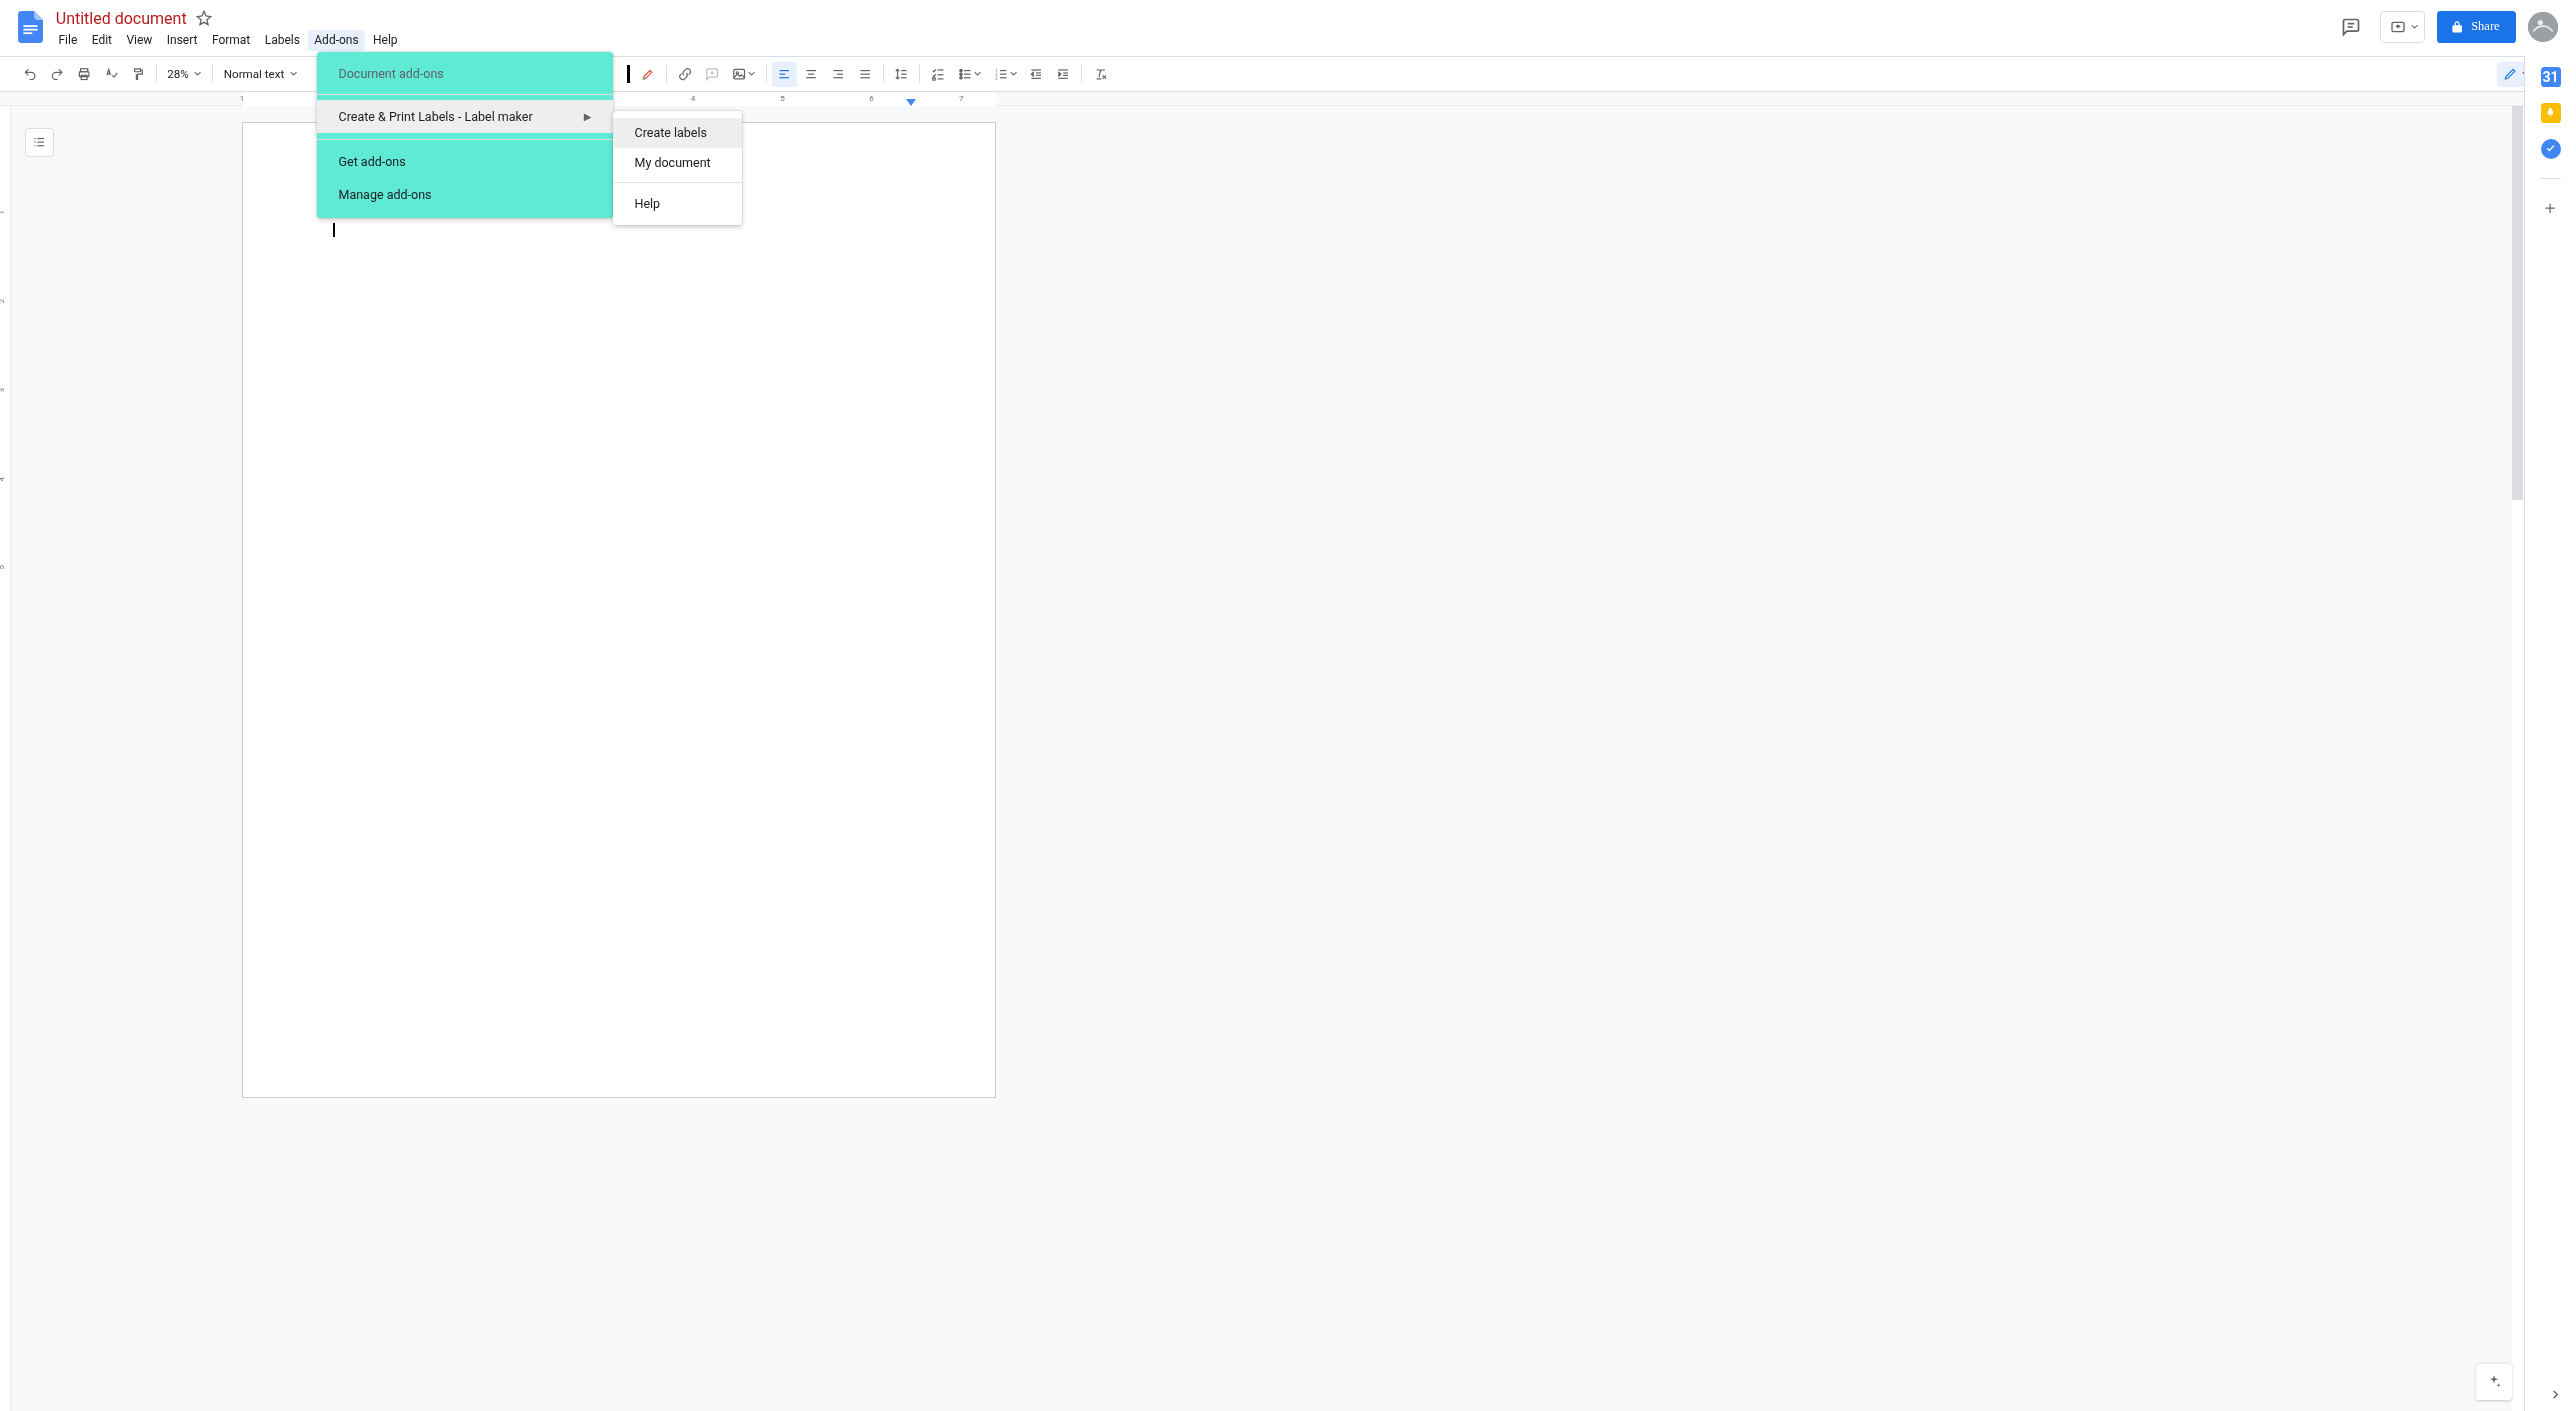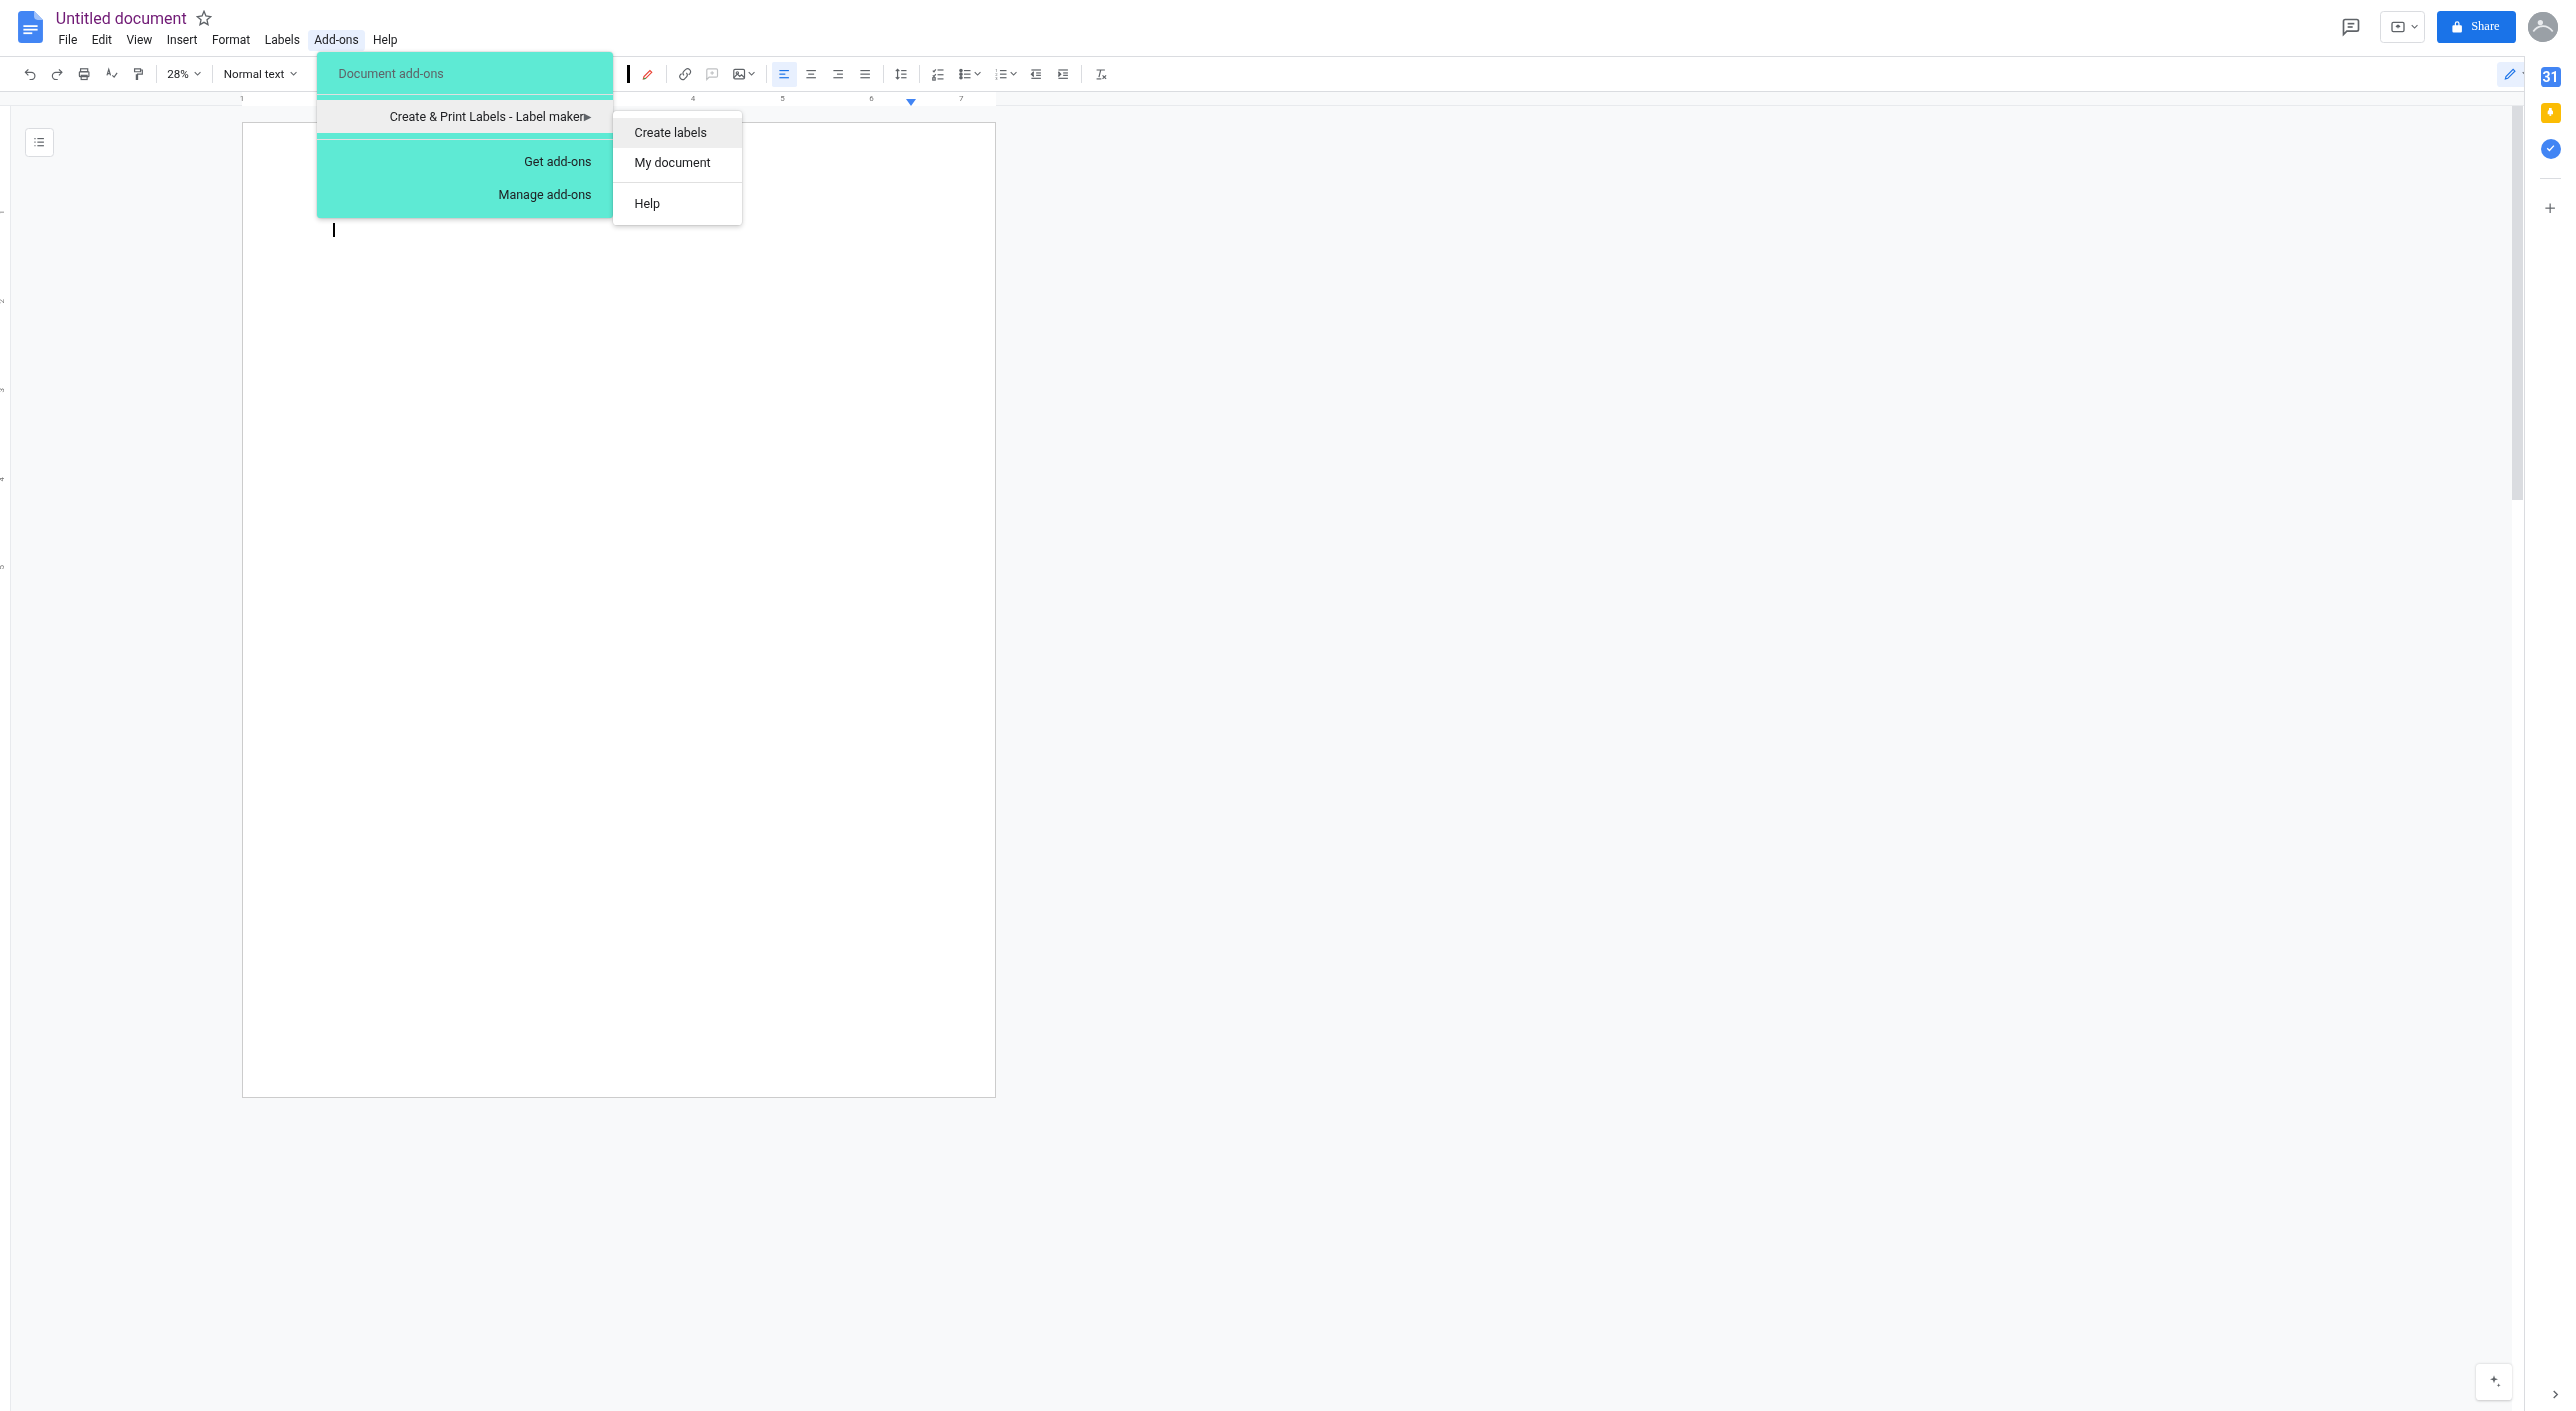--- a/index.html
+++ b/index.html
@@ -2,21 +2,21 @@
 <html style="font-size:14.3px"><head>
   <meta charset="utf-8">
   <style>
     * { box-sizing: border-box; margin: 0; padding: 0; }
     html, body { font-family: "Google Sans", Roboto, Arial, sans-serif; height: 100%; overflow: hidden; background: #fff; }
 
     
     .titlebar { display: flex; align-items: flex-start; padding: 7.2px 7.2px 0 7.2px; height: 56px; }
     .docs-logo { width: 36px; height: 36px; border-radius: 3.6px; display: flex; align-items: center; justify-content: center; margin: 1.8px 3.6px 0 5.4px; }
     .doc-title-row { display: flex; align-items: center; gap: 5.4px; }
-    .doc-title { font-size: 16px; color: #701a75; padding: 1.8px 3.6px; border-radius: 3.6px; }
+    .doc-title { font-size: 16px; color: #b91c1c; padding: 1.8px 3.6px; border-radius: 3.6px; }
     .star { color: #5f6368; font-size: 16px; }
 
     .menu-row { display: flex; gap: 1.8px; margin-top: 0px; }
     .menu-item { font-size: 12px; color: #202124; padding: 3.6px 6.3px; border-radius: 3.6px; cursor: pointer; }
     .menu-item.active { background: #e8f0fe; }
 
     .header-right { margin-left: auto; display: flex; align-items: center; gap: 12.5px; padding-right: 10.7px; padding-top: 3.6px; font-family: Liberation Serif, serif;}
     .hdr-btn { width: 32px; height: 32px; border-radius: 50%; display:flex; align-items:center; justify-content:center; cursor:pointer; color:#5f6368;}
     .present-combo { display:flex; align-items:center; border:0.9px solid #dadce0; border-radius: 3.6px; height:32px; padding:0 5.4px 0 9px; gap:5.4px; color:#5f6368; cursor:pointer;}
     .share-btn { background:#1a73e8; color:#fff; height:32px; border-radius:3.6px; padding:0 16px 0 12.5px; display:flex; align-items:center; gap:7.2px; font-size:12.5px; cursor:pointer; font-weight:500;}
@@ -44,21 +44,21 @@
     .workspace{position:absolute; top:106px; bottom:0; left:0; right:52px; background:#f8f9fa; overflow:hidden;}
     .v-ruler{position:absolute;left:0;top:0;bottom:0;width:10.7px;background:#fff;border-right:0.9px solid #e8eaed;}
     .v-ruler .vnum{position:absolute;left:0.9px;font-size:8px;color:#757575;transform:rotate(-90deg);transform-origin:left;}
     .outline-toggle{position:absolute;left:25px;top:21.5px;width:29px;height:29px;border:0.9px solid #dadce0;border-radius:3.6px;background:#fff;display:flex;align-items:center;justify-content:center;color:#5f6368;cursor:pointer;}
     .page{position:absolute; left:242px; top:16px; width:754px; height:976px; background:#fff; border:0.9px solid #ccc; box-shadow: inset 0 0 0 0.9px #fff;}
     .cursor-caret{position:absolute;left:90px;top:100px;width:1.8px;height:14.3px;background:#000;}
 
     
     .dropdown{position:absolute; top:52px; left:317px; width:296px; background:#5eead4; border-radius:3.6px; box-shadow:0 1.8px 5.4px rgba(0,0,0,.2),0 0 0 0.9px rgba(0,0,0,.05); padding:7.2px 0; z-index:50; font-size:12.5px;}
     .dd-header{color:#5f6368; padding:7.2px 21.5px;}
-    .dd-item{padding:9px 21.5px; display:flex; align-items:center; justify-content:flex-end; cursor:pointer; color:#202124;}
+    .dd-item{padding:9px 21.5px; display:flex; align-items:center; justify-content:space-between; cursor:pointer; color:#202124;}
     .dd-item.hover{background:#eeeeee;}
     .dd-divider{height:0.9px;background:#e0e0e0;margin:5.4px 0;}
     .sub-arrow{color:#5f6368;font-size:10px;}
 
     .submenu{position:absolute; top:111px; left:613px; width:129px; background:#fff; border-radius:3.6px; box-shadow:0 1.8px 5.4px rgba(0,0,0,.2),0 0 0 0.9px rgba(0,0,0,.05); padding:7.2px 0; z-index:51; font-size:12.5px;}
     .sub-item{padding:7.2px 21.5px; cursor:pointer; color:#202124;}
     .sub-item.hover{background:#eeeeee;}
     .sub-divider{height:0.9px;background:#e0e0e0;margin:5.4px 0;}
 
     

